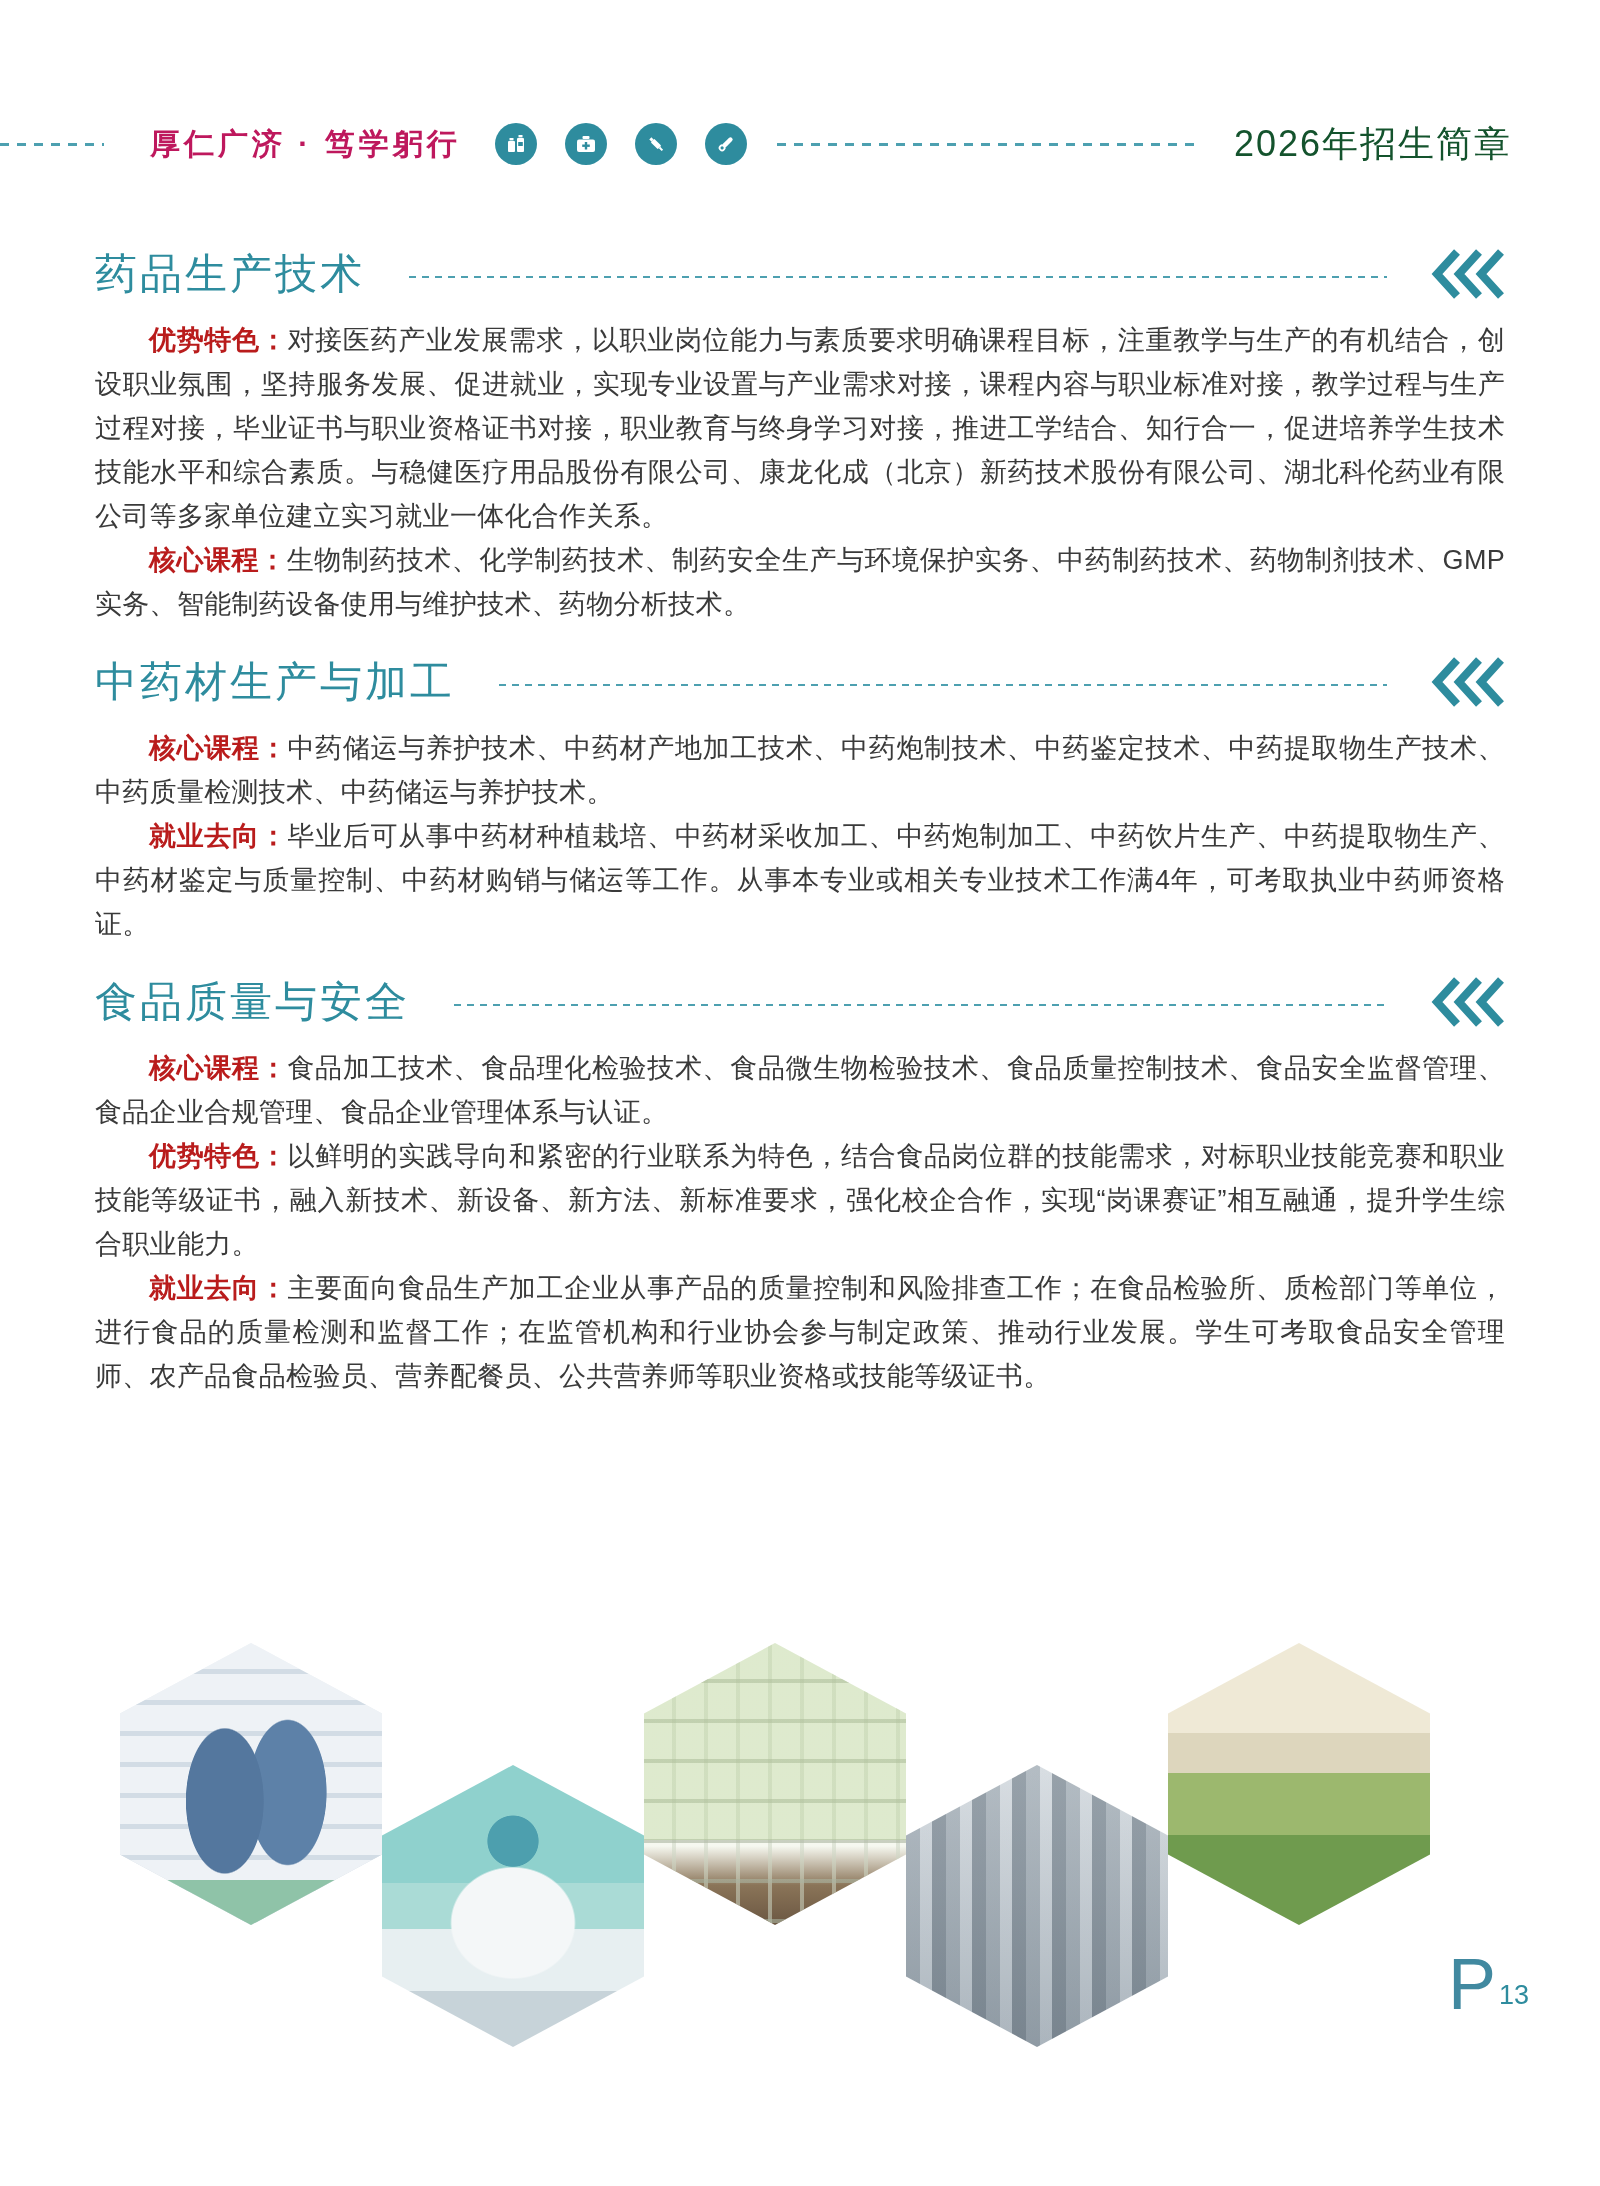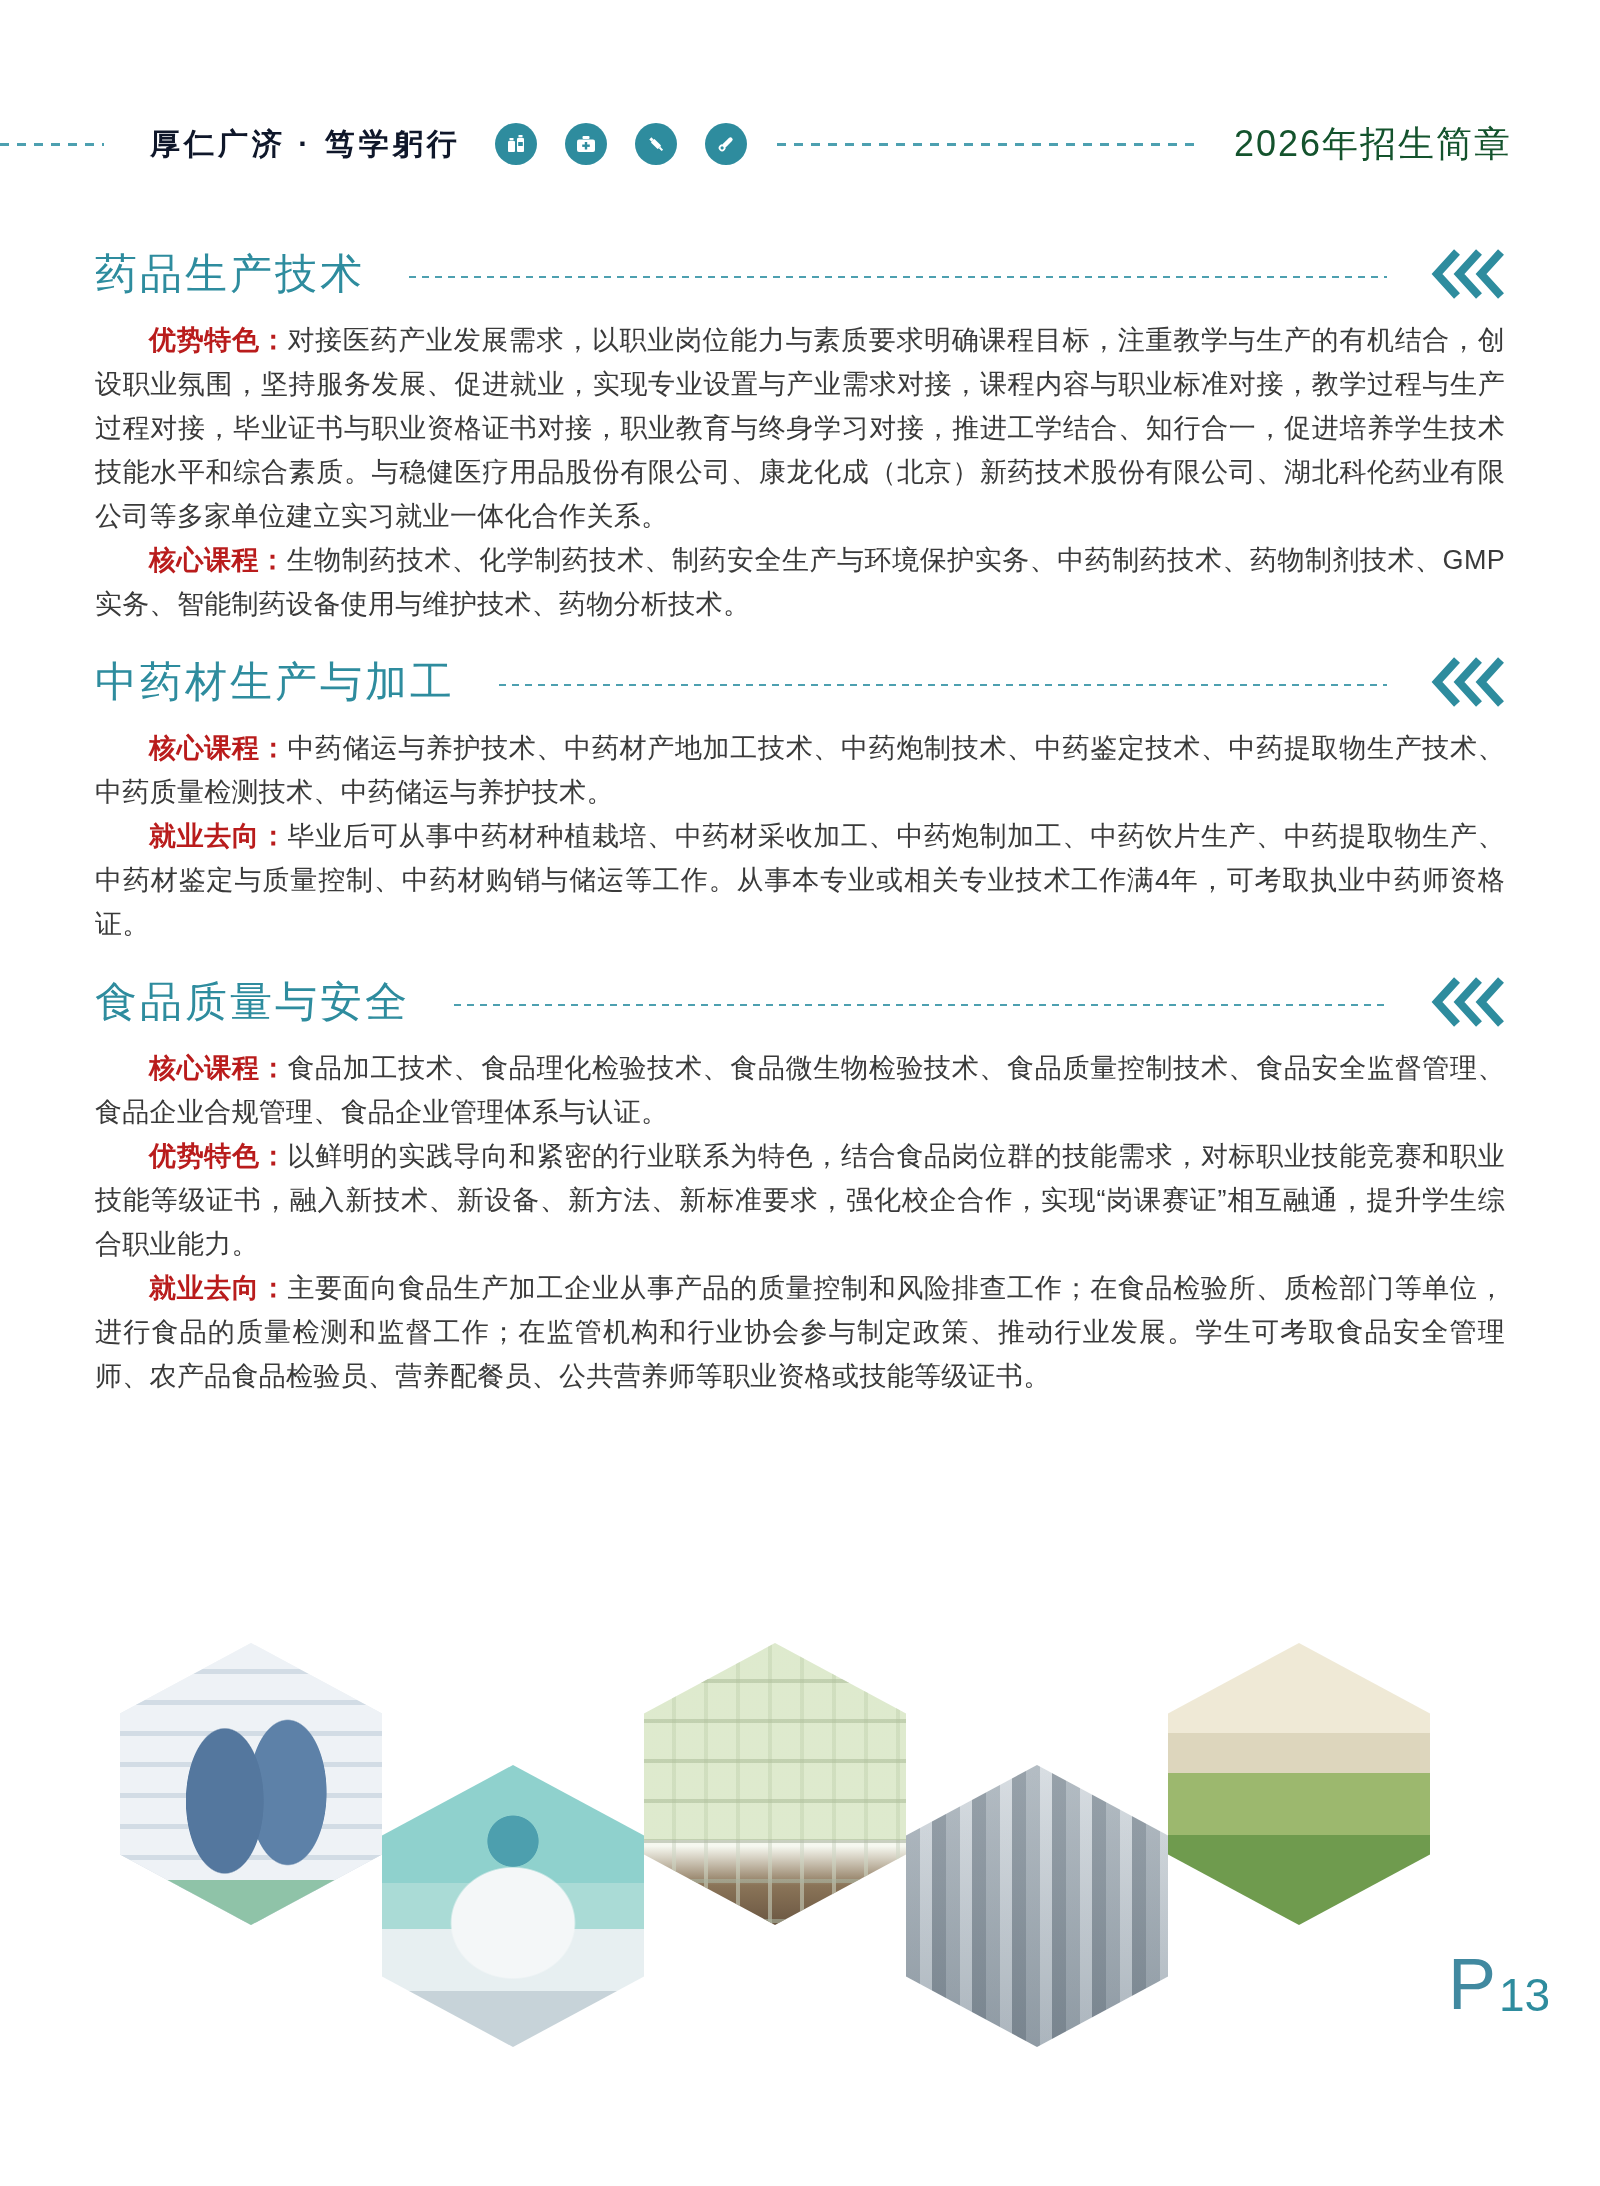--- a/index.html
+++ b/index.html
@@ -12,21 +12,21 @@
   }
   
   .header{
     position:absolute;top:112px;left:0;width:1600px;height:64px;
     display:flex;align-items:center;
   }
   .dash{height:3px;background:repeating-linear-gradient(90deg,#4DA0B0 0 9px,transparent 9px 17px);}
   .dash-left{width:104px;flex:none;}
   .dash-mid{flex:1;margin:0 34px 0 30px;}
   .motto{
-    color:#0f172a;font-size:30px;font-weight:bold;letter-spacing:4px;
+    color:#be185d;font-size:30px;font-weight:bold;letter-spacing:4px;
     margin:0 34px 0 46px;white-space:nowrap;
   }
   .hdr-icons{display:flex;gap:28px;flex:none;}
   .icon-circle{
     width:42px;height:42px;border-radius:50%;background:#2E8C9E;
     display:flex;align-items:center;justify-content:center;flex:none;
   }
   .hdr-title{
     color:#14532d;font-size:36px;letter-spacing:2px;margin-right:88px;white-space:nowrap;
   }
@@ -84,21 +84,21 @@
     background:
       linear-gradient(102deg, rgba(90,70,50,.35) 0 2%, transparent 2% 98%, rgba(90,70,50,.35) 98%),
       linear-gradient(180deg,#efe9d6 0 32%,#ddd6bd 32% 46%,#9cb86e 46% 68%,#6f9b4e 68%);
   }
   
   .pageno{
     position:absolute;left:1448px;top:1948px;
     display:flex;align-items:flex-end;color:#4189A0;
   }
   .pageno .p{font-size:72px;line-height:72px;font-weight:400;}
-  .pageno .n{font-size:46px;line-height:50px;color:#2E8C9E;margin-left:3px;}
+  .pageno .n{font-size:27px;line-height:50px;color:#2E8C9E;margin-left:3px;}
 </style>
 </head>
 <body>
 
 <div class="page">
 
   <div class="header">
     <div class="dash dash-left"></div>
     <div class="motto">厚仁广济 · 笃学躬行</div>
     <div class="hdr-icons">

